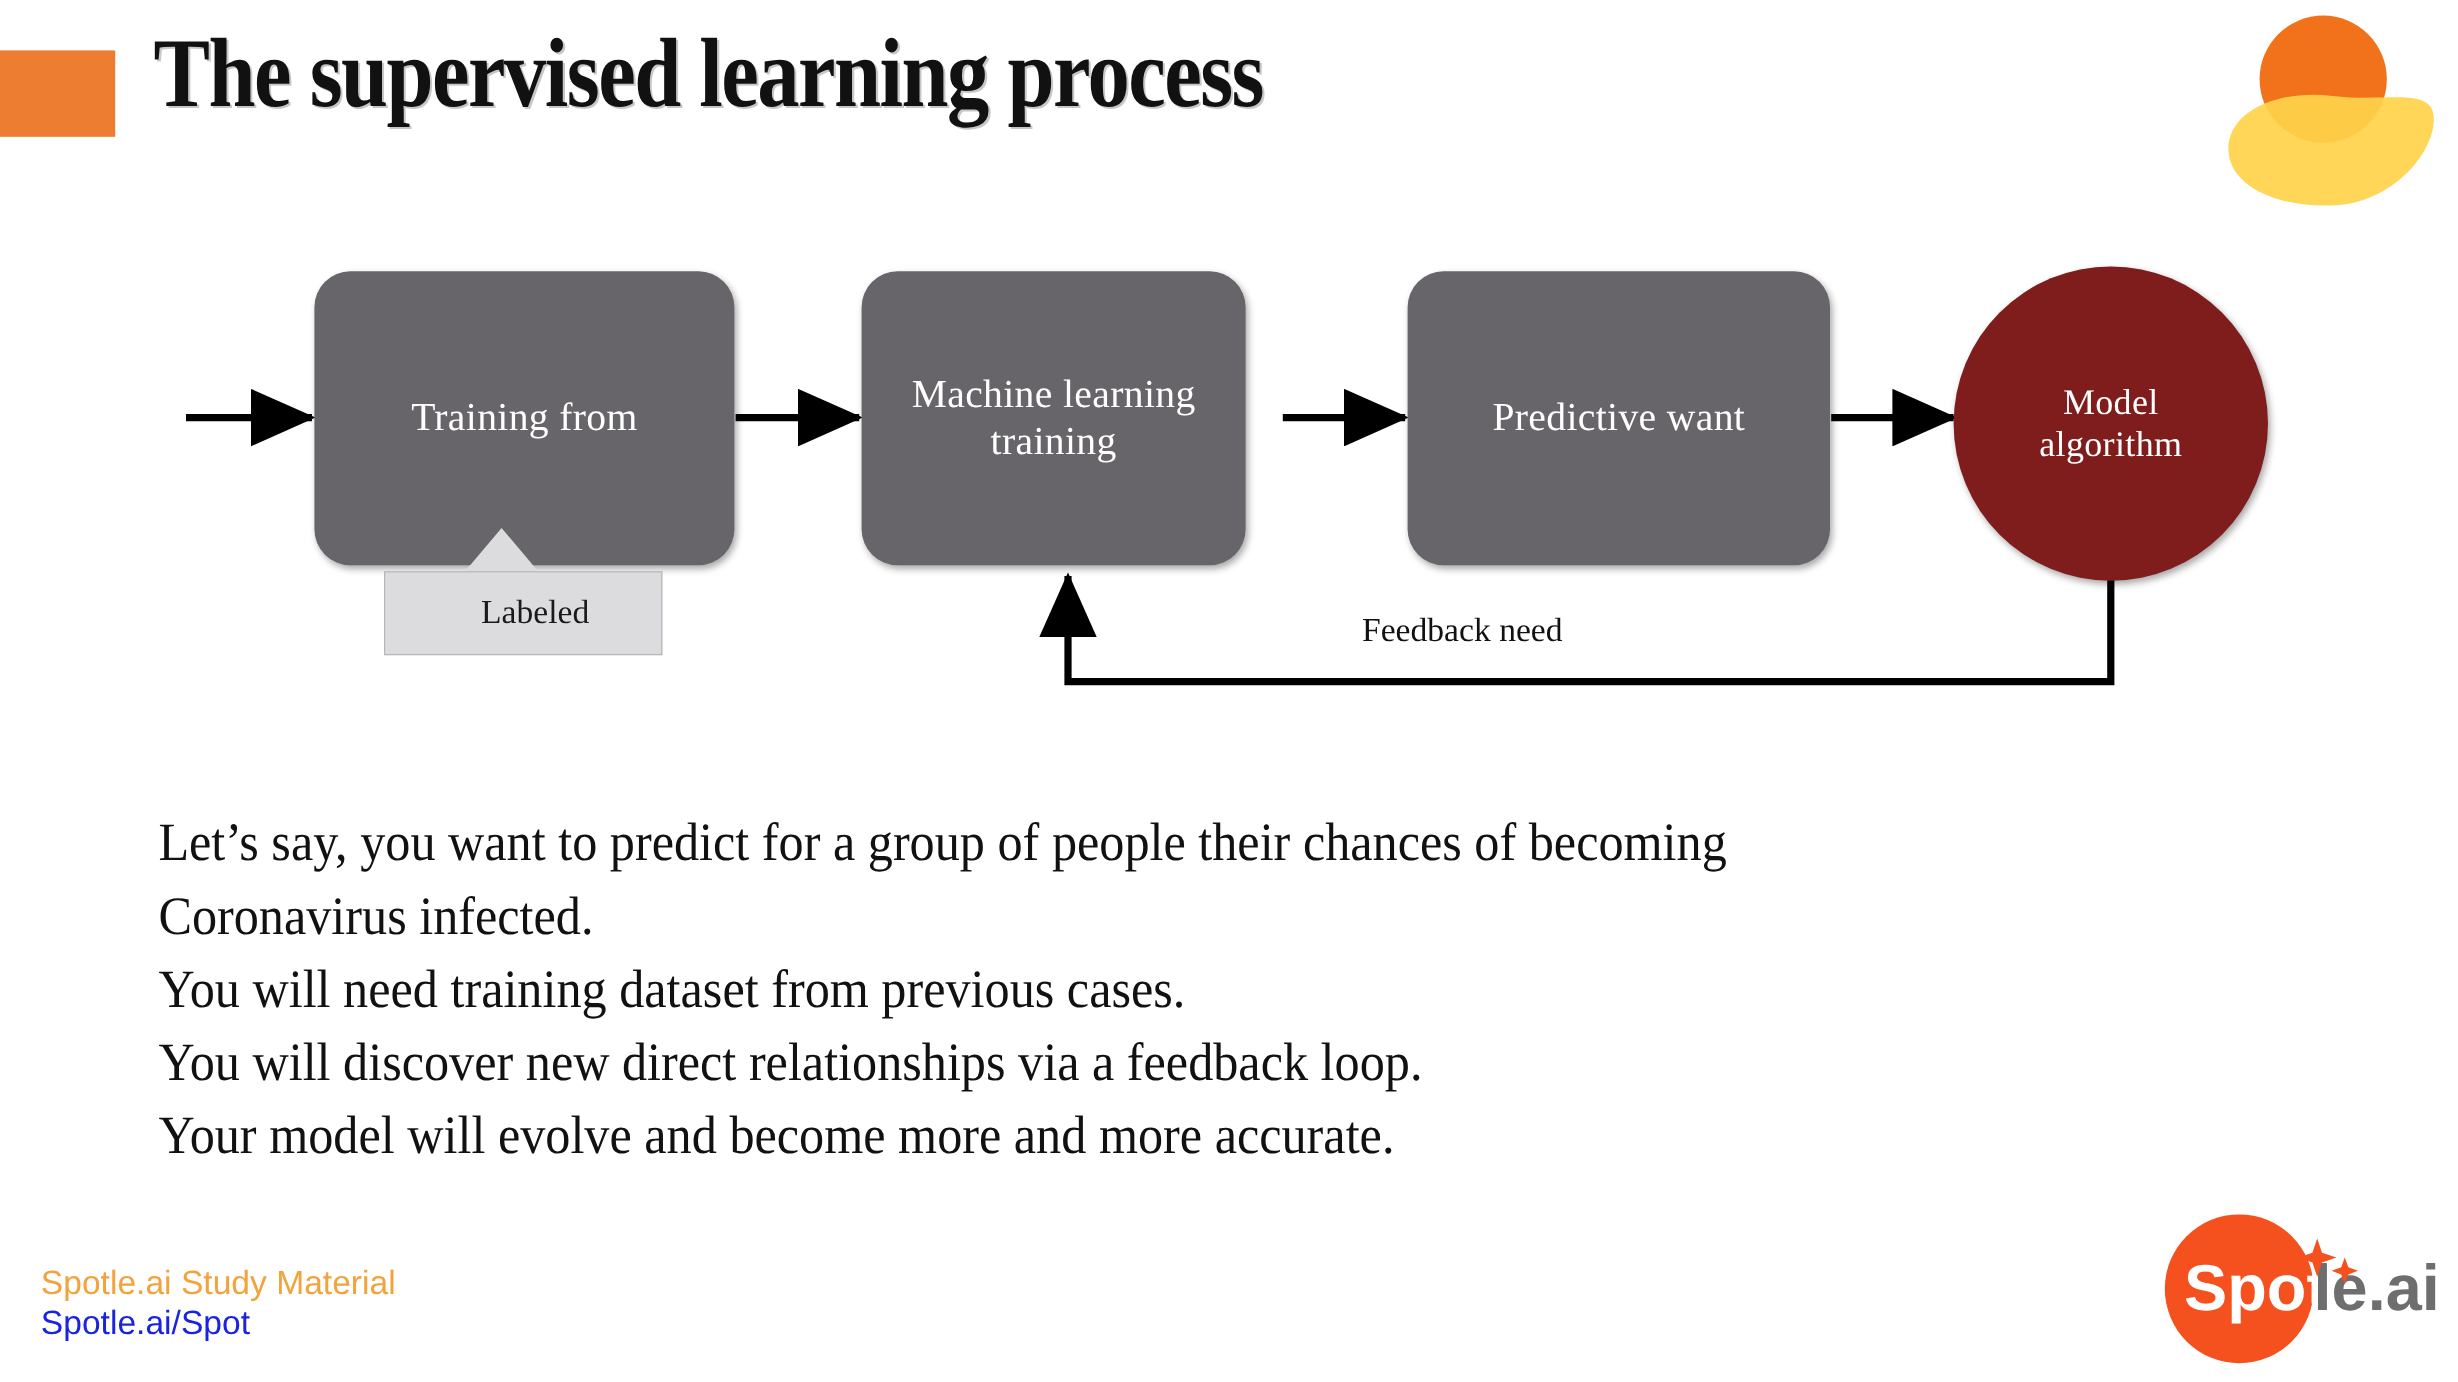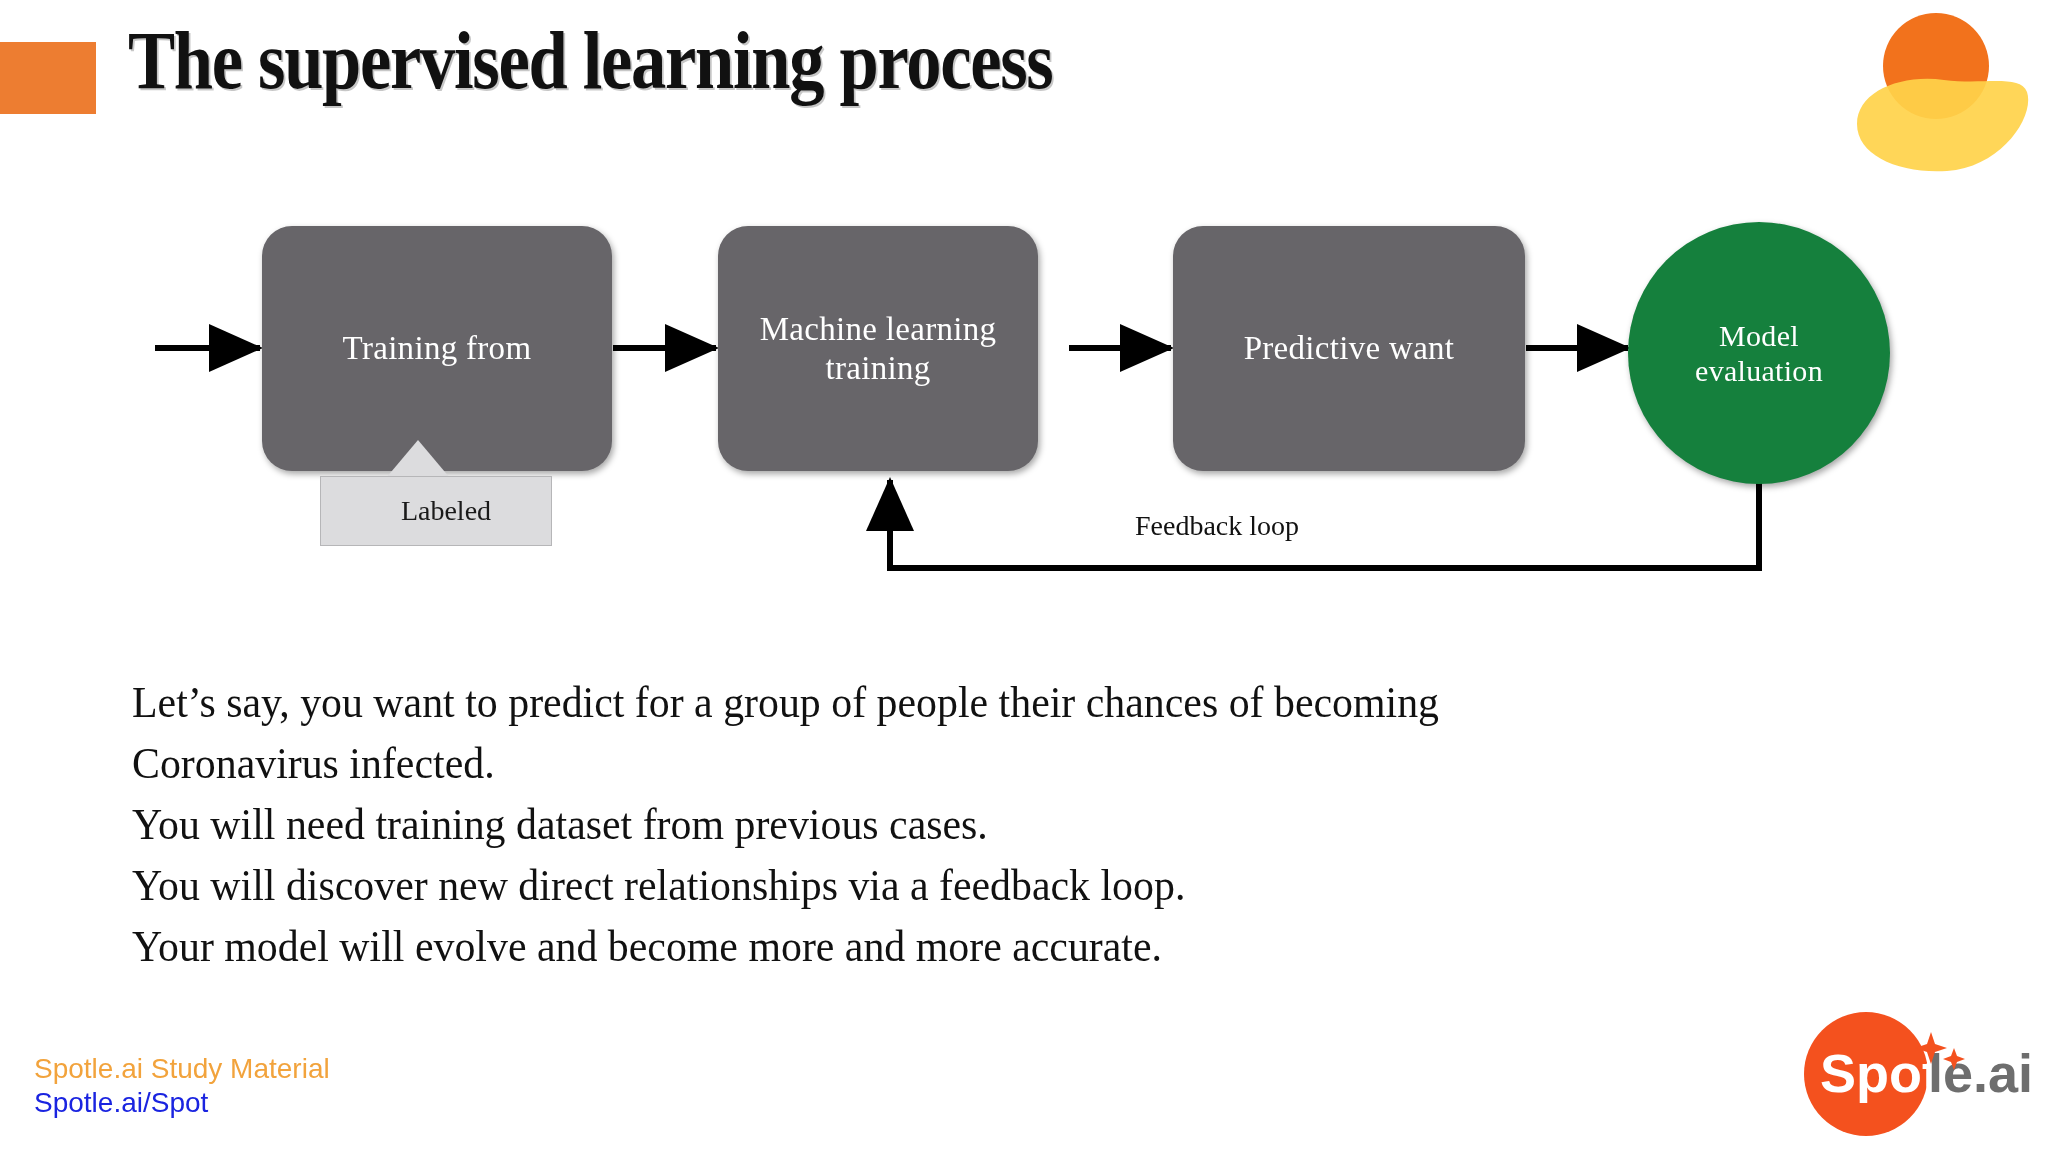--- a/index.html
+++ b/index.html
@@ -70,21 +70,21 @@
     font-size: 33px;
     line-height: 1.18;
     letter-spacing: 0.3px;
     filter: drop-shadow(2px 3px 3px rgba(0,0,0,0.35));
   }
   .flow-box {
     background: #676569;
     border-radius: 30px;
   }
   .flow-circle {
-    background: #15803d;
+    background: #7f1d1d;
     border-radius: 50%;
     font-size: 30px;
   }
 
   #node-training  { left: 262px;  top: 226px; width: 350px; height: 245px; }
   #node-algorithm { left: 718px;  top: 226px; width: 320px; height: 245px; }
   #node-predictive{ left: 1173px; top: 226px; width: 352px; height: 245px; }
   #node-evaluation{ left: 1628px; top: 222px; width: 262px; height: 262px; }
 
   
@@ -203,30 +203,30 @@
   </span>
 </div>
 
 <div class="flow-node flow-box" id="node-predictive">
   <span>Predictive want</span>
 </div>
 
 <div class="flow-node flow-circle" id="node-evaluation">
   <span>
     <span>Model</span><br>
-    <span>evaluation</span>
+    <span>algorithm</span>
   </span>
 </div>
 
 <div id="callout-pointer"></div>
 <div id="callout-labeled">
   <span>Labeled</span>
 </div>
 
-<div id="feedback-label">Feedback loop</div>
+<div id="feedback-label">Feedback need</div>
 
 <div id="body-copy">
   <p>Let’s say, you want to predict for a group of people their chances of becoming</p>
   <p>Coronavirus infected.</p>
   <p>You will need training dataset from previous cases.</p>
   <p>You will discover new direct relationships via a feedback loop.</p>
   <p>Your model will evolve and become more and more accurate.</p>
 </div>
 
 <div id="footer-credits">

